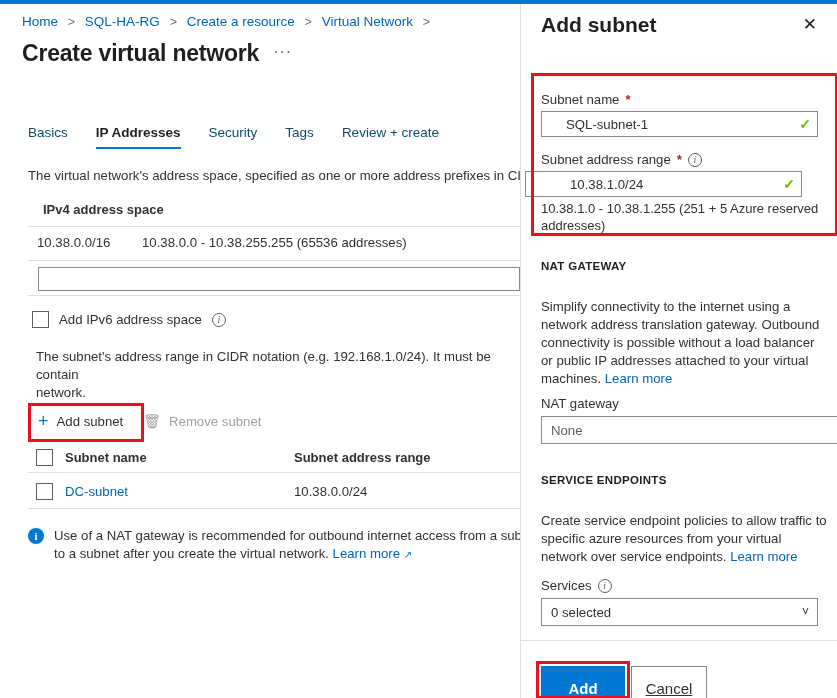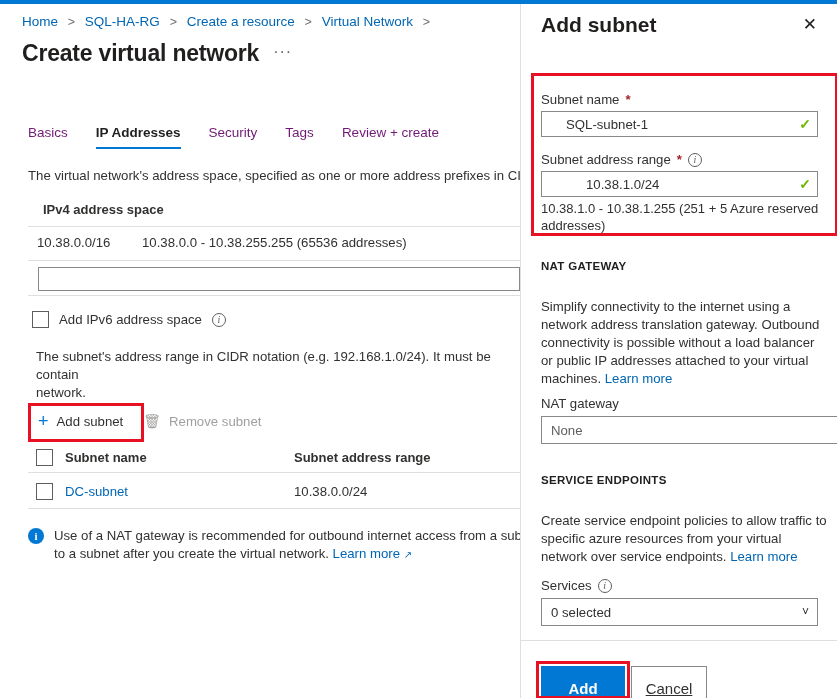--- a/index.html
+++ b/index.html
@@ -43,21 +43,21 @@
     font-size: 16px; color: #605e5c; cursor: pointer; line-height: 1;
     position: relative; top: -4px; letter-spacing: 1px;
   }
 
   .tabs {
     position: absolute; top: 121px; left: 24px;
     display: flex; gap: 0; align-items: flex-end;
   }
   .tab {
     position: relative; padding: 0 14px 9px 14px;
-    font-size: 13.5px; color: #701a75; cursor: pointer; white-space: nowrap;
+    font-size: 13.5px; color: #0c4a6e; cursor: pointer; white-space: nowrap;
   }
   .tab:first-child { padding-left: 4px; }
   .tab.active { font-weight: 700; color:#201f1e; }
   .tab.active::after {
     content:""; position:absolute; left: 14px; right: 14px; bottom: 0;
     height: 2px; background:#0078d4;
   }
   .tab.active:first-child::after { left: 4px; }
 
   .desc {
@@ -339,21 +339,21 @@
     <div class="fld" style="left:20px; top:107px; width:277px;padding-left:24px;">
       <span>SQL-subnet-1</span>
       <span class="check-ok">✓</span>
     </div>
 
     <div class="fld-label" style="left:20px; top:148px;">
       <span>Subnet address range</span>
       <span class="req">*</span>
       <span class="info-i">i</span>
     </div>
-    <div class="fld" style="left:20px; top:167px; width:277px;padding-left:44px;">
+    <div class="fld" style="left:4px; top:167px; width:277px;padding-left:44px;">
       <span>10.38.1.0/24</span>
       <span class="check-ok">✓</span>
     </div>
     <div class="fld-help" style="left:20px; top:196px; width:285px;">
       <span>10.38.1.0 - 10.38.1.255 (251 + 5 Azure reserved</span>
       <span>addresses)</span>
     </div>
 
     <div class="hl-fields"></div>
 

